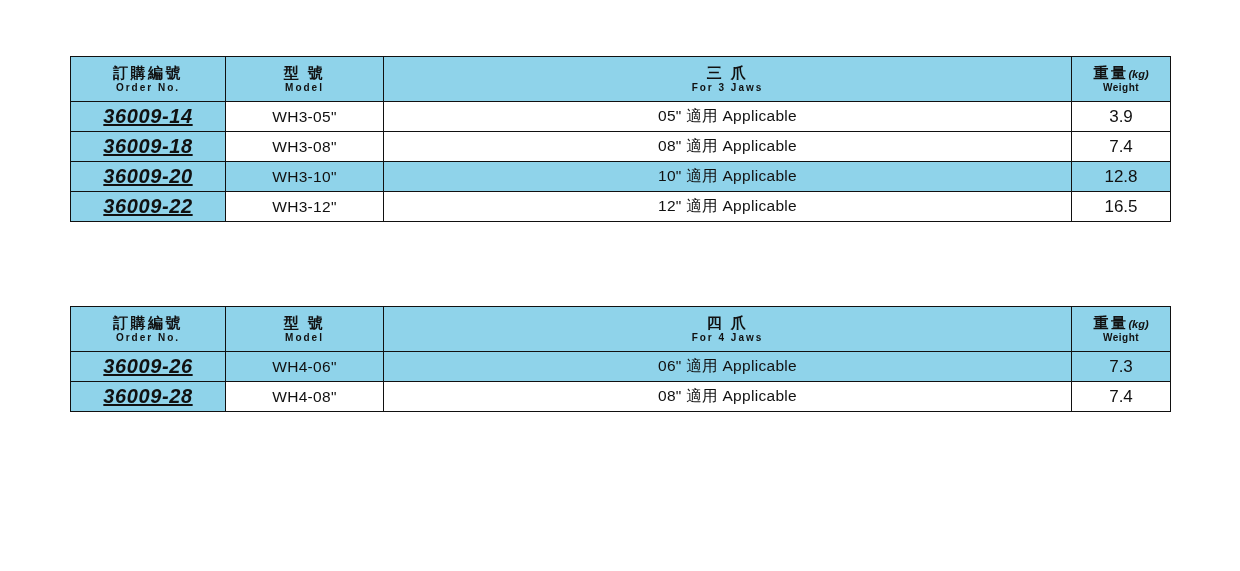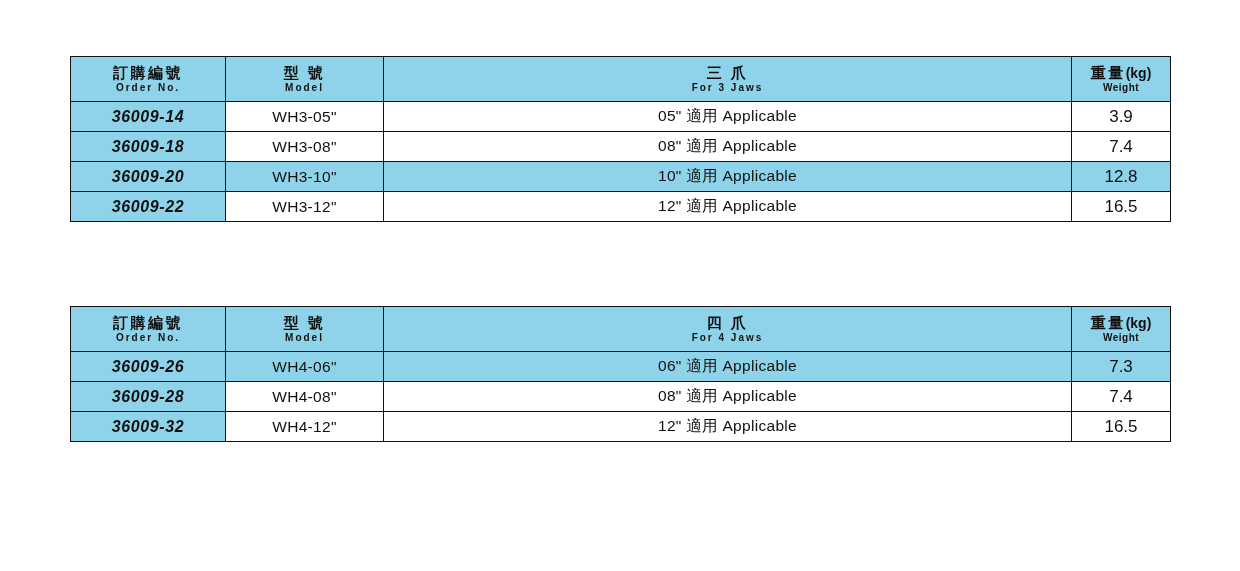--- a/index.html
+++ b/index.html
@@ -51,42 +51,44 @@
     line-height: 1.18;
     padding: 3px 2px;
   }
   .hdr-cn {
     display: block;
     font-size: 15px;
     letter-spacing: 2.5px;
     color: #111111;
   }
   .hdr-cn .unit {
-    font-size: 14px;
+    font-size: 11px;
     letter-spacing: 0;
+    font-style: italic;
   }
   .hdr-en {
     display: block;
     font-size: 10px;
     font-weight: bold;
     letter-spacing: 2px;
     color: #111111;
   }
   .hdr-en.tight { letter-spacing: 0.5px; }
 
   tbody tr { height: 30px; }
   tbody tr.shade td { background: #8fd3ea; }
   tbody tr.plain td { background: #ffffff; }
 
   td.order {
     background: #8fd3ea !important;
-    font-size: 16px;
+    font-size: 20px;
     font-weight: bold;
     font-style: italic;
     letter-spacing: 0.6px;
+    text-decoration: underline;
   }
   td.model {
     font-size: 15.5px;
     letter-spacing: 0.3px;
   }
   td.desc {
     font-size: 15.5px;
     letter-spacing: 0.3px;
   }
   td.weight {
@@ -186,22 +188,16 @@
         <td class="model">WH4-06"</td>
         <td class="desc">06" 適用 Applicable</td>
         <td class="weight">7.3</td>
       </tr>
       <tr class="plain">
         <td class="order">36009-28</td>
         <td class="model">WH4-08"</td>
         <td class="desc">08" 適用 Applicable</td>
         <td class="weight">7.4</td>
       </tr>
-      <tr class="plain">
-        <td class="order">36009-32</td>
-        <td class="model">WH4-12"</td>
-        <td class="desc">12" 適用 Applicable</td>
-        <td class="weight">16.5</td>
-      </tr>
     </tbody>
   </table>
 
 </div>
 
 </body></html>

